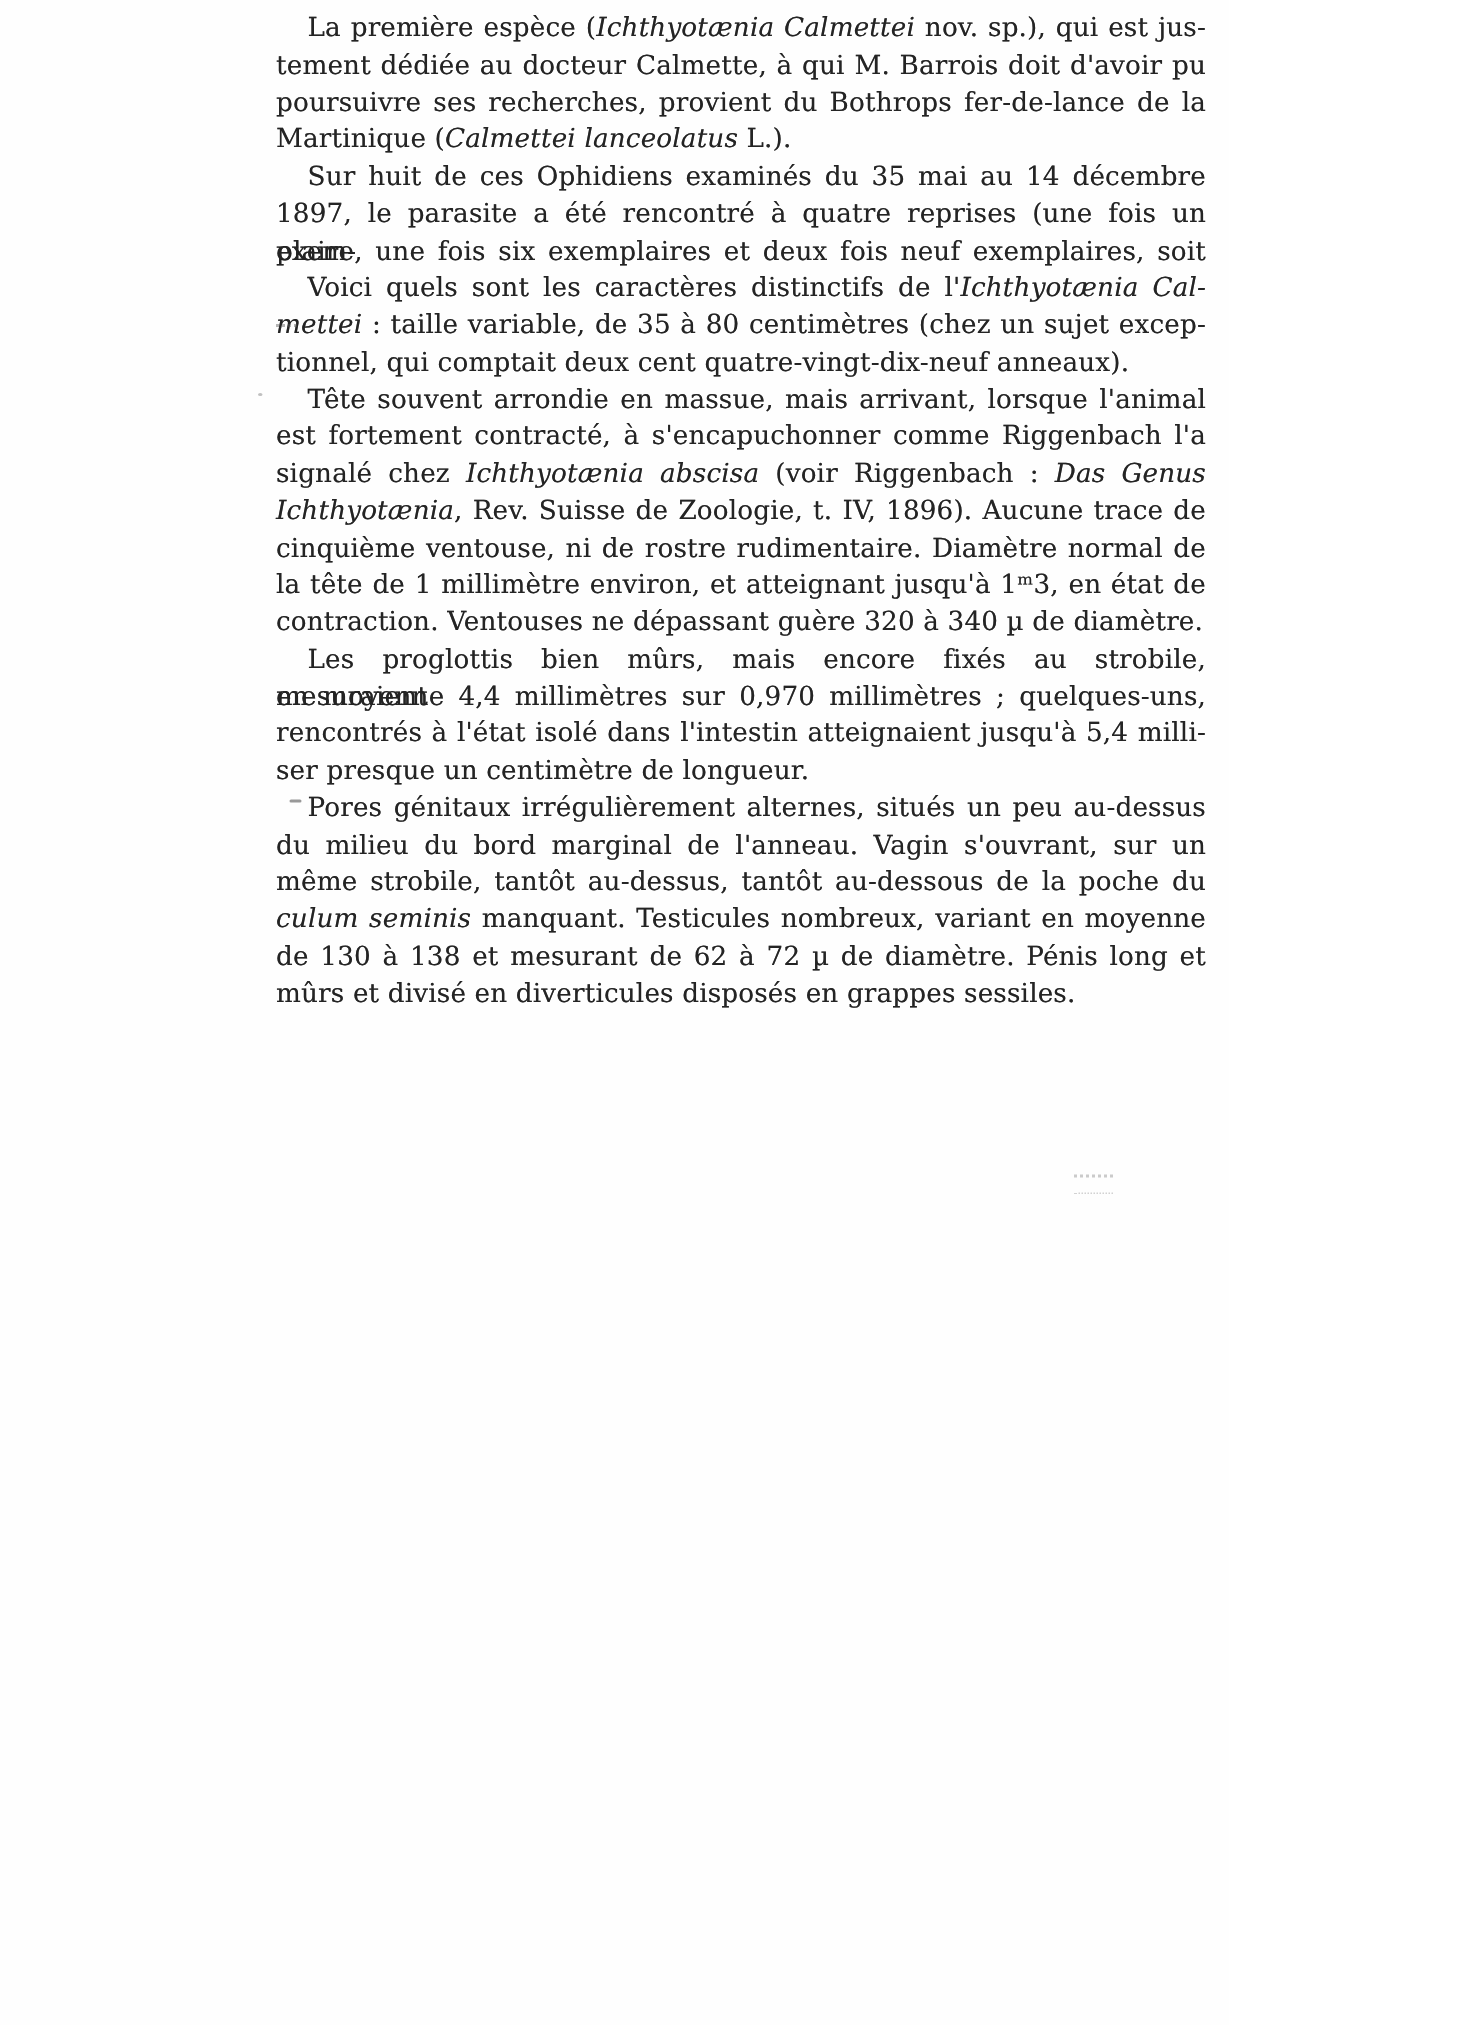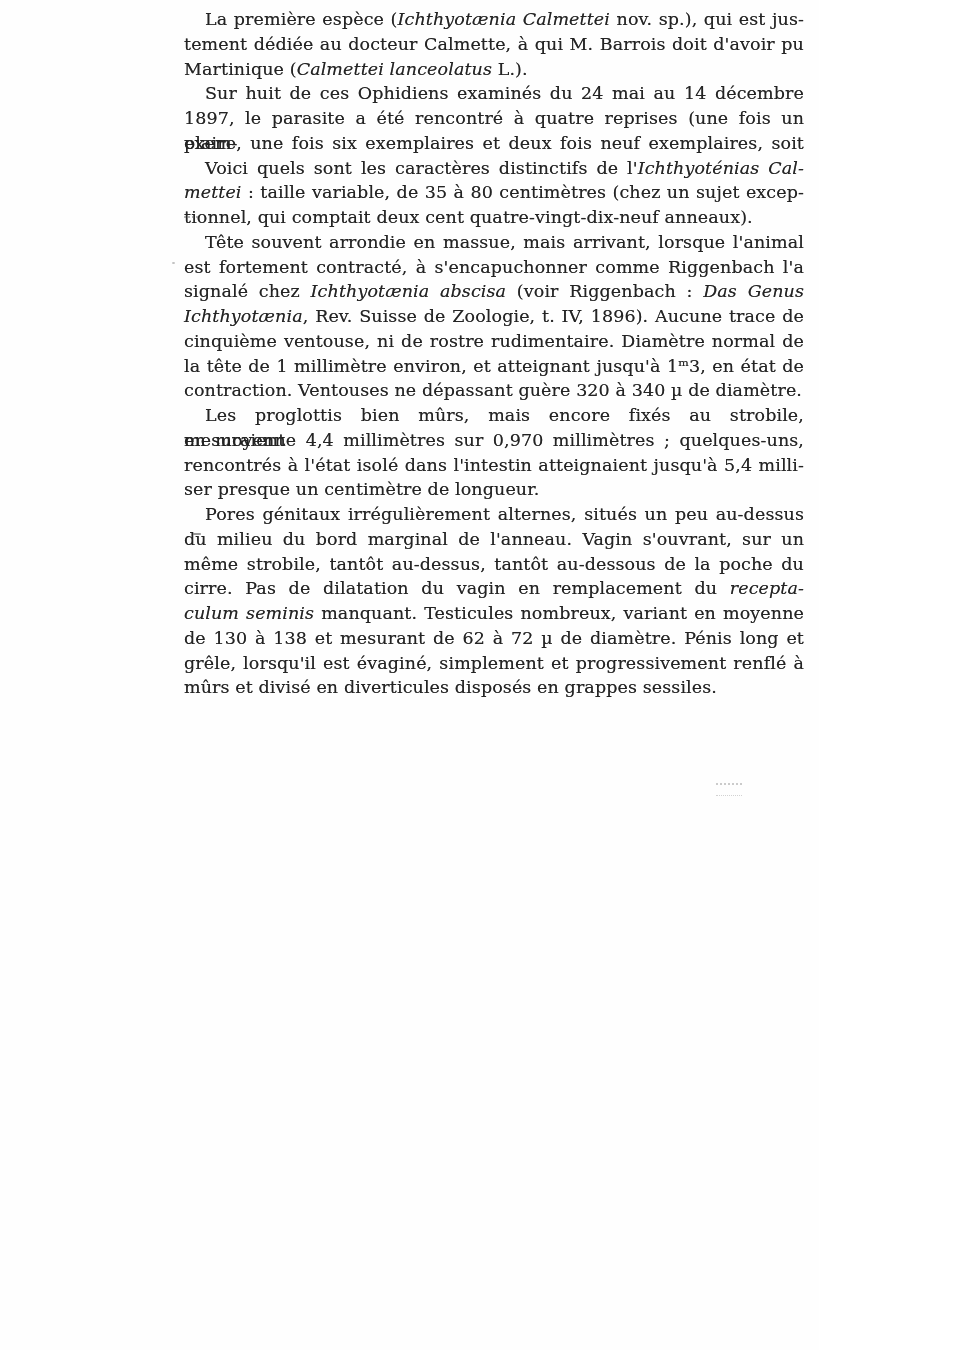--- a/index.html
+++ b/index.html
@@ -74,29 +74,30 @@
   }
 </style>
 </head>
 <body>
 
 <div class="page">
   <div class="text-block" id="text-block">
       <div class="paragraph">
         <div class="line first"><span>La première espèce (</span><em>Ichthyotænia Calmettei</em><span> nov. sp.), qui est jus-</span></div>
         <div class="line"><span>tement dédiée au docteur Calmette, à qui M. Barrois doit d'avoir pu</span></div>
+        <div class="line"><span>poursuivre ses recherches, provient du Bothrops fer-de-lance de la</span></div>
         <div class="line last"><span>Martinique (</span><em>Calmettei lanceolatus</em><span> L.).</span></div>
       </div>
       <div class="paragraph">
-        <div class="line first"><span>Sur huit de ces Ophidiens examinés du 24 mai au 14 décembre</span></div>
+        <div class="line first"><span>Sur huit de ces Ophidiens examinés du 35 mai au 14 décembre</span></div>
         <div class="line"><span>1897, le parasite a été rencontré à quatre reprises (une fois un exem-</span></div>
         <div class="line"><span>plaire, une fois six exemplaires et deux fois neuf exemplaires, soit</span></div>
       </div>
       <div class="paragraph">
-        <div class="line first"><span>Voici quels sont les caractères distinctifs de l'</span><em>Ichthyoténias Cal-</em></div>
+        <div class="line first"><span>Voici quels sont les caractères distinctifs de l'</span><em>Ichthyotænia Cal-</em></div>
         <div class="line"><em>mettei</em><span> : taille variable, de 35 à 80 centimètres (chez un sujet excep-</span></div>
         <div class="line last"><span>tionnel, qui comptait deux cent quatre-vingt-dix-neuf anneaux).</span></div>
       </div>
       <div class="paragraph">
         <div class="line first"><span>Tête souvent arrondie en massue, mais arrivant, lorsque l'animal</span></div>
         <div class="line"><span>est fortement contracté, à s'encapuchonner comme Riggenbach l'a</span></div>
         <div class="line"><span>signalé chez </span><em>Ichthyotænia abscisa</em><span> (voir Riggenbach : </span><em>Das Genus</em></div>
         <div class="line"><em>Ichthyotænia</em><span>, Rev. Suisse de Zoologie, t. IV, 1896). Aucune trace de</span></div>
         <div class="line"><span>cinquième ventouse, ni de rostre rudimentaire. Diamètre normal de</span></div>
         <div class="line"><span>la tête de 1 millimètre environ, et atteignant jusqu'à 1ᵐ3, en état de</span></div>
@@ -105,24 +106,22 @@
       <div class="paragraph">
         <div class="line first"><span>Les proglottis bien mûrs, mais encore fixés au strobile, mesuraient</span></div>
         <div class="line"><span>en moyenne 4,4 millimètres sur 0,970 millimètres ; quelques-uns,</span></div>
         <div class="line"><span>rencontrés à l'état isolé dans l'intestin atteignaient jusqu'à 5,4 milli-</span></div>
         <div class="line last"><span>ser presque un centimètre de longueur.</span></div>
       </div>
       <div class="paragraph">
         <div class="line first"><span>Pores génitaux irrégulièrement alternes, situés un peu au-dessus</span></div>
         <div class="line"><span>du milieu du bord marginal de l'anneau. Vagin s'ouvrant, sur un</span></div>
         <div class="line"><span>même strobile, tantôt au-dessus, tantôt au-dessous de la poche du</span></div>
-        <div class="line"><span>cirre. Pas de dilatation du vagin en remplacement du </span><em>recepta-</em></div>
         <div class="line"><em>culum seminis</em><span> manquant. Testicules nombreux, variant en moyenne</span></div>
         <div class="line"><span>de 130 à 138 et mesurant de 62 à 72 µ de diamètre. Pénis long et</span></div>
-        <div class="line"><span>grêle, lorsqu'il est évaginé, simplement et progressivement renflé à</span></div>
         <div class="line last"><span>mûrs et divisé en diverticules disposés en grappes sessiles.</span></div>
       </div>
     </div>
 
   <div class="artifact artifact-dots" style="left:184px; top:216px;"></div>
   <div class="artifact artifact-speck" style="left:172px; top:262px;"></div>
   <div class="artifact artifact-dash" style="left:193px; top:533px;"></div>
   <div class="artifact artifact-smudge" style="left:716px; top:783px;"></div>
 </div>
 

